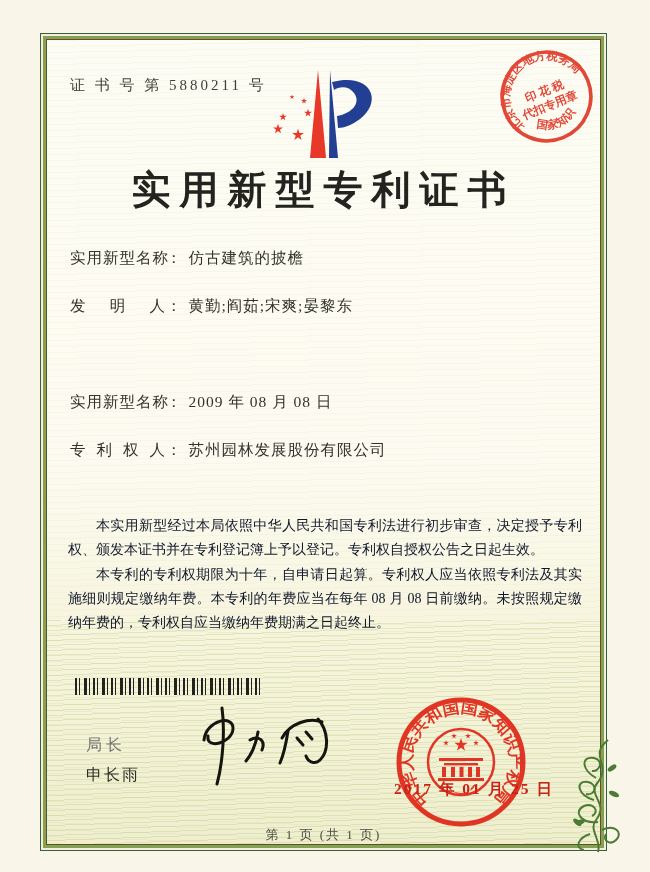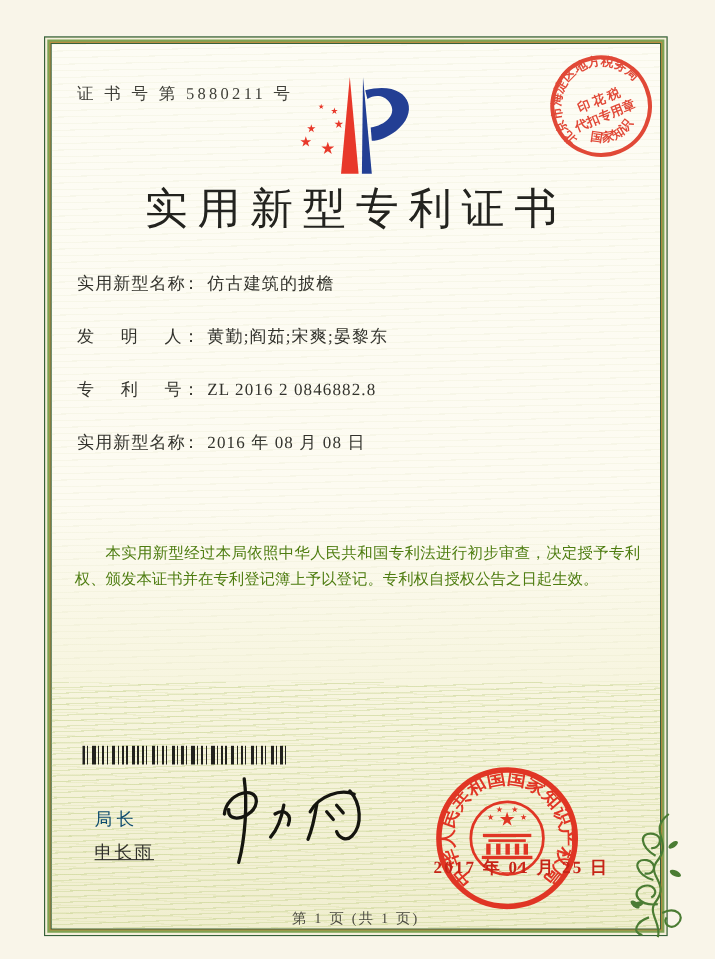--- a/index.html
+++ b/index.html
@@ -36,41 +36,41 @@
     pointer-events:none;
   }
   .cert-number {
     position:absolute; left:70px; top:76px;
     font-size:15px; letter-spacing:3px; color:#3f3f38;
   }
   .logo { position:absolute; left:252px; top:66px; }
   .tax-stamp { position:absolute; left:474px; top:24px; transform:rotate(-22deg); opacity:.92; }
   .title {
     position:absolute; left:40px; top:163px; width:567px;
-    text-align:center; font-size:39px; font-weight:normal;
+    text-align:center; font-size:39px; font-weight:bold;
     letter-spacing:9px; color:#23231f;
   }
   .field { position:absolute; left:70px; font-size:15.5px; color:#33332d; letter-spacing:1px; white-space:nowrap; }
   .flabel { display:inline-block; width:96px; text-align:justify; text-align-last:justify; }
   .fcolon { margin-right:6px; }
   .paras {
-    position:absolute; left:68px; top:492px; width:514px;
-    font-size:14px; line-height:1.74; color:#4d7c0f; text-align:justify;
+    position:absolute; left:68px; top:514px; width:514px;
+    font-size:14px; line-height:1.74; color:#0f172a; text-align:justify;
   }
   .paras p { text-indent:2em; }
   .barcode {
     position:absolute; left:75px; top:678px; width:186px; height:17px;
     background:repeating-linear-gradient(90deg,
       #22221e 0 2px, transparent 2px 4px,
       #22221e 4px 5px, transparent 5px 9px,
       #22221e 9px 12px, transparent 12px 14px,
       #22221e 14px 15px, transparent 15px 18px);
   }
-  .sig-title { position:absolute; left:86px; top:735px; font-size:16px; letter-spacing:4px; color:#0c4a6e; }
-  .sig-name  { position:absolute; left:86px; top:765px; font-size:16px; letter-spacing:2px; color:#2e2e28;text-decoration:underline; }
+  .sig-title { position:absolute; left:86px; top:735px; font-size:16px; letter-spacing:4px; color:#737373; }
+  .sig-name  { position:absolute; left:86px; top:765px; font-size:16px; letter-spacing:2px; color:#2e2e28; }
   .signature { position:absolute; left:182px; top:698px; }
   .seal { position:absolute; left:385px; top:686px; opacity:.95; }
   .seal-date {
     position:absolute; left:394px; top:779px; font-size:15.5px;
     color:#c62417; letter-spacing:2px; font-weight:bold; z-index:5;
   }
   .ornament { position:absolute; left:568px; top:738px; }
   .footer {
     position:absolute; left:40px; top:826px; width:567px; text-align:center;
     font-size:13px; letter-spacing:2px; color:#4c4c42;
@@ -121,29 +121,30 @@
   </svg>
 
   <div class="title">实用新型专利证书</div>
 
   <div class="field" style="top:248px">
     <span class="flabel">实用新型名称</span><span class="fcolon">：</span><span>仿古建筑的披檐</span>
   </div>
   <div class="field" style="top:296px">
     <span class="flabel">发明人</span><span class="fcolon">：</span><span>黄勤;阎茹;宋爽;晏黎东</span>
   </div>
-  <div class="field" style="top:344px">
-    <span class="flabel">专利号</span><span class="fcolon">：</span><span>ZL 2016 2 0846882.8</span>
-  </div>
   <div class="field" style="top:392px">
-    <span class="flabel">实用新型名称</span><span class="fcolon">：</span><span>2016 年 08 月 08 日</span>
+    <span class="flabel">实用新型名称</span><span class="fcolon">：</span><span>2009 年 08 月 08 日</span>
+  </div>
+  <div class="field" style="top:440px">
+    <span class="flabel">专利权人</span><span class="fcolon">：</span><span>苏州园林发展股份有限公司</span>
   </div>
 
   <div class="paras">
     <p>本实用新型经过本局依照中华人民共和国专利法进行初步审查，决定授予专利权、颁发本证书并在专利登记簿上予以登记。专利权自授权公告之日起生效。</p>
+    <p>本专利的专利权期限为十年，自申请日起算。专利权人应当依照专利法及其实施细则规定缴纳年费。本专利的年费应当在每年 08 月 08 日前缴纳。未按照规定缴纳年费的，专利权自应当缴纳年费期满之日起终止。</p>
   </div>
 
   <div class="barcode"></div>
 
   <div class="sig-title">局长</div>
   <div class="sig-name">申长雨</div>
 
   <svg class="signature" width="170" height="98" viewBox="0 0 170 98">
     <g fill="none" stroke="#15150f" stroke-width="3" stroke-linecap="round">
       <path d="M22,42 C24,22 52,16 51,31 C50,45 24,52 26,38"></path>

